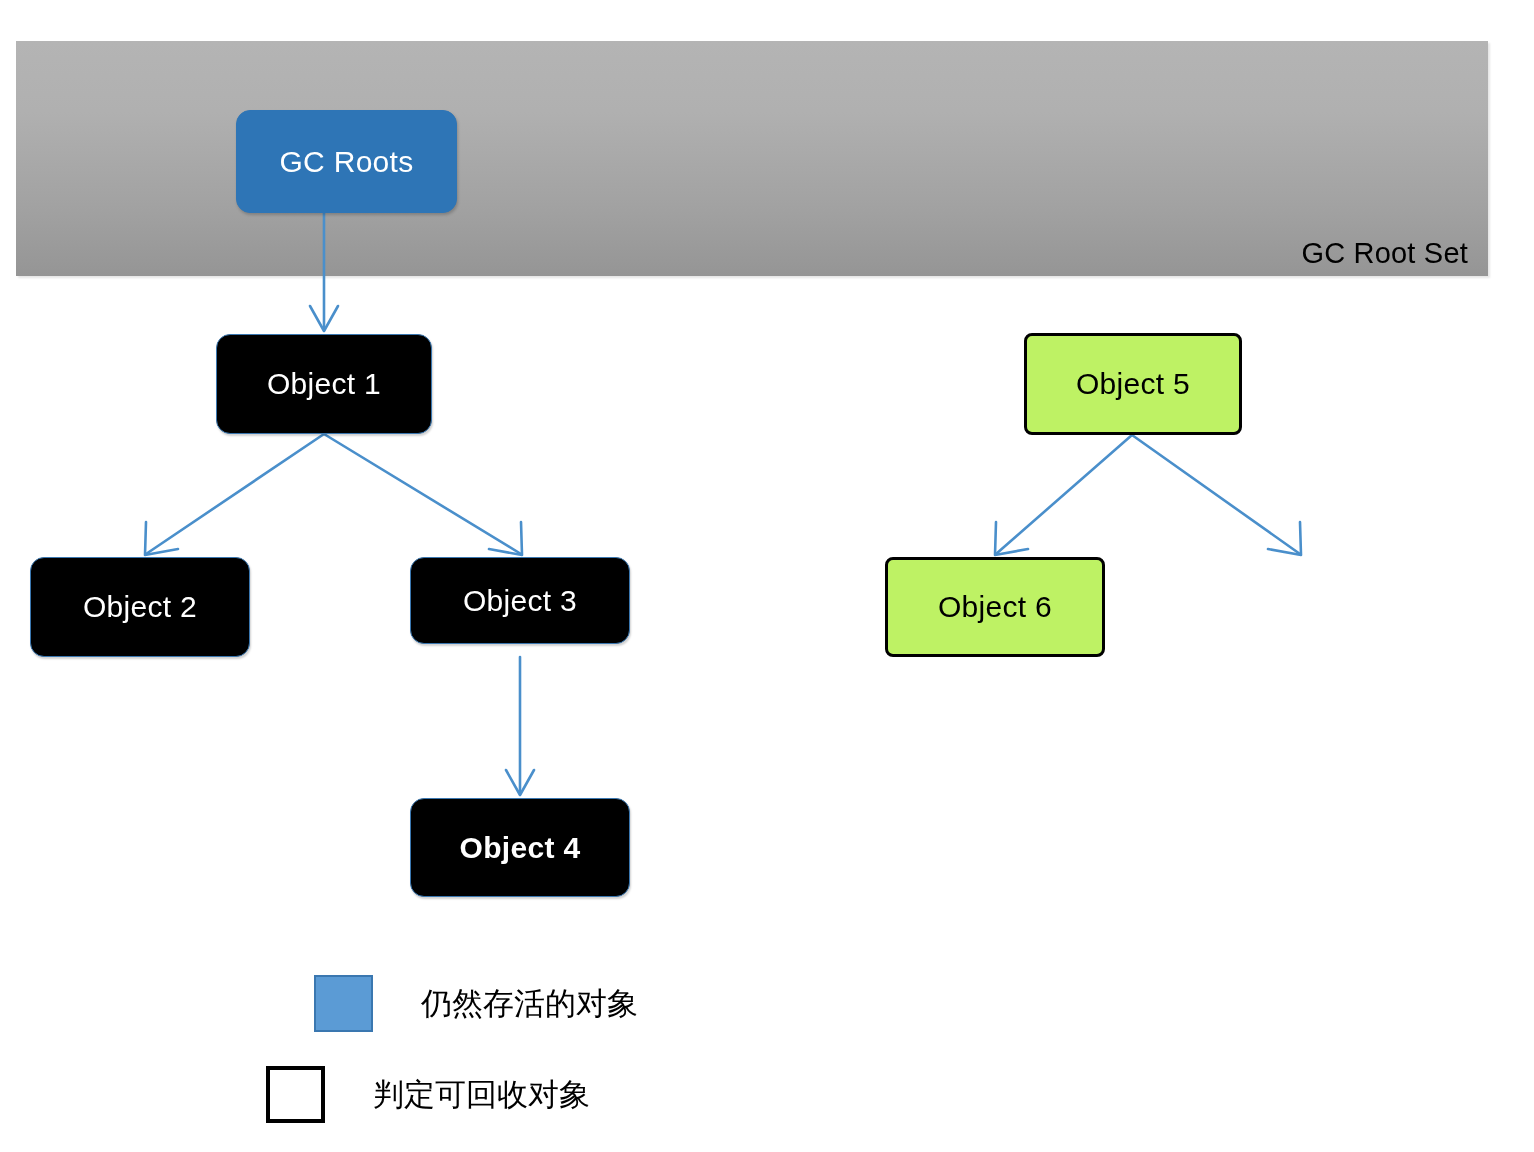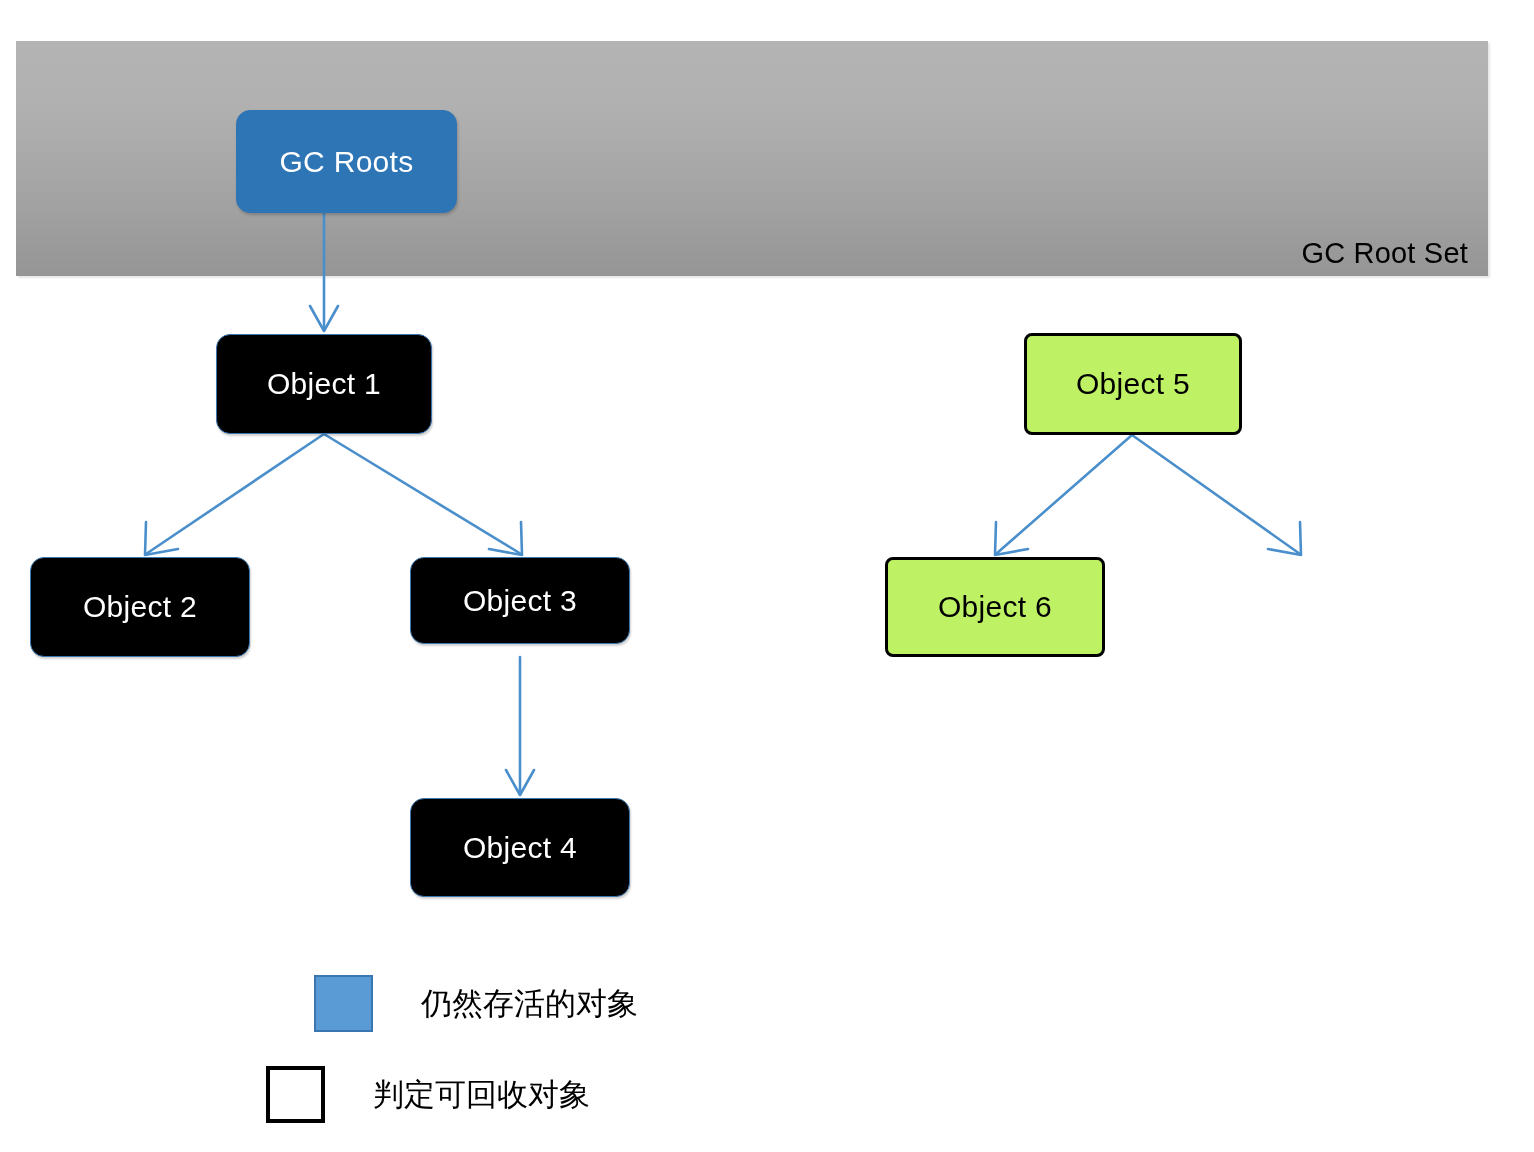--- a/index.html
+++ b/index.html
@@ -75,21 +75,21 @@
     border: 3px solid #000000;
     color: #000000;
     border-radius: 8px;
   }
 
   
   #node-gc-roots { left: 216px; top: 110px;  width: 221px; height: 103px; margin-left: 20px; }
   #node-object-1 { left: 216px; top: 334px;  width: 216px; height: 100px; }
   #node-object-2 { left: 30px;  top: 557px;  width: 220px; height: 100px; text-align: right; }
   #node-object-3 { left: 410px; top: 557px;  width: 220px; height: 87px; }
-  #node-object-4 { left: 410px; top: 798px;  width: 220px; height: 99px;  }
+  #node-object-4 { left: 410px; top: 798px;  width: 220px; height: 99px; font-weight: bold;  }
   #node-object-5 { left: 1024px; top: 333px; width: 218px; height: 102px; }
   #node-object-6 { left: 885px;  top: 557px; width: 220px; height: 100px; }
   #node-object-7 { left: 1190px; top: 557px; width: 220px; height: 100px; }
 
   
   .legend {
     position: absolute;
     left: 266px;
     top: 975px;
   }

